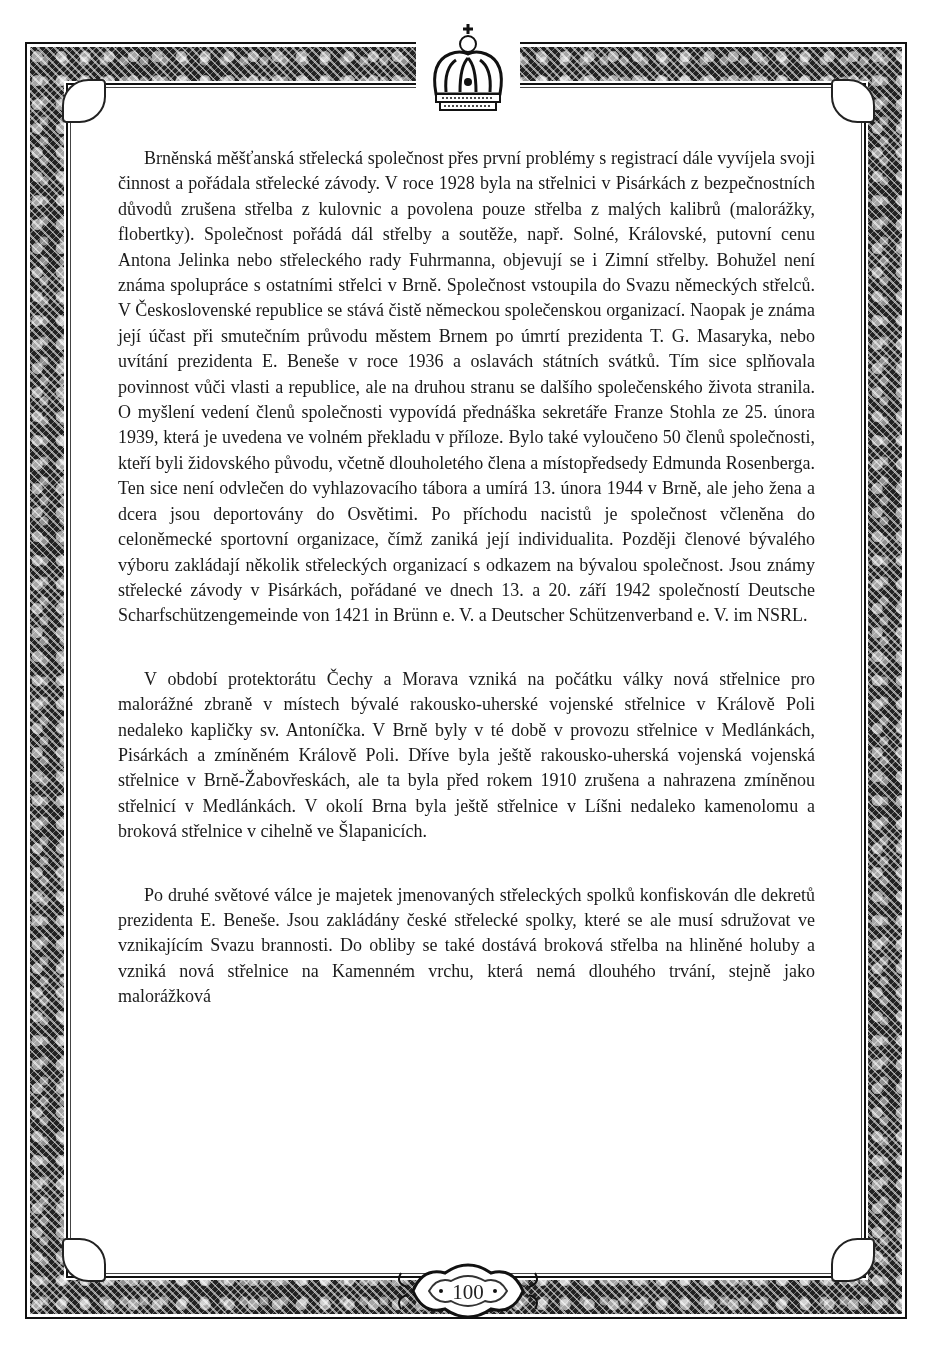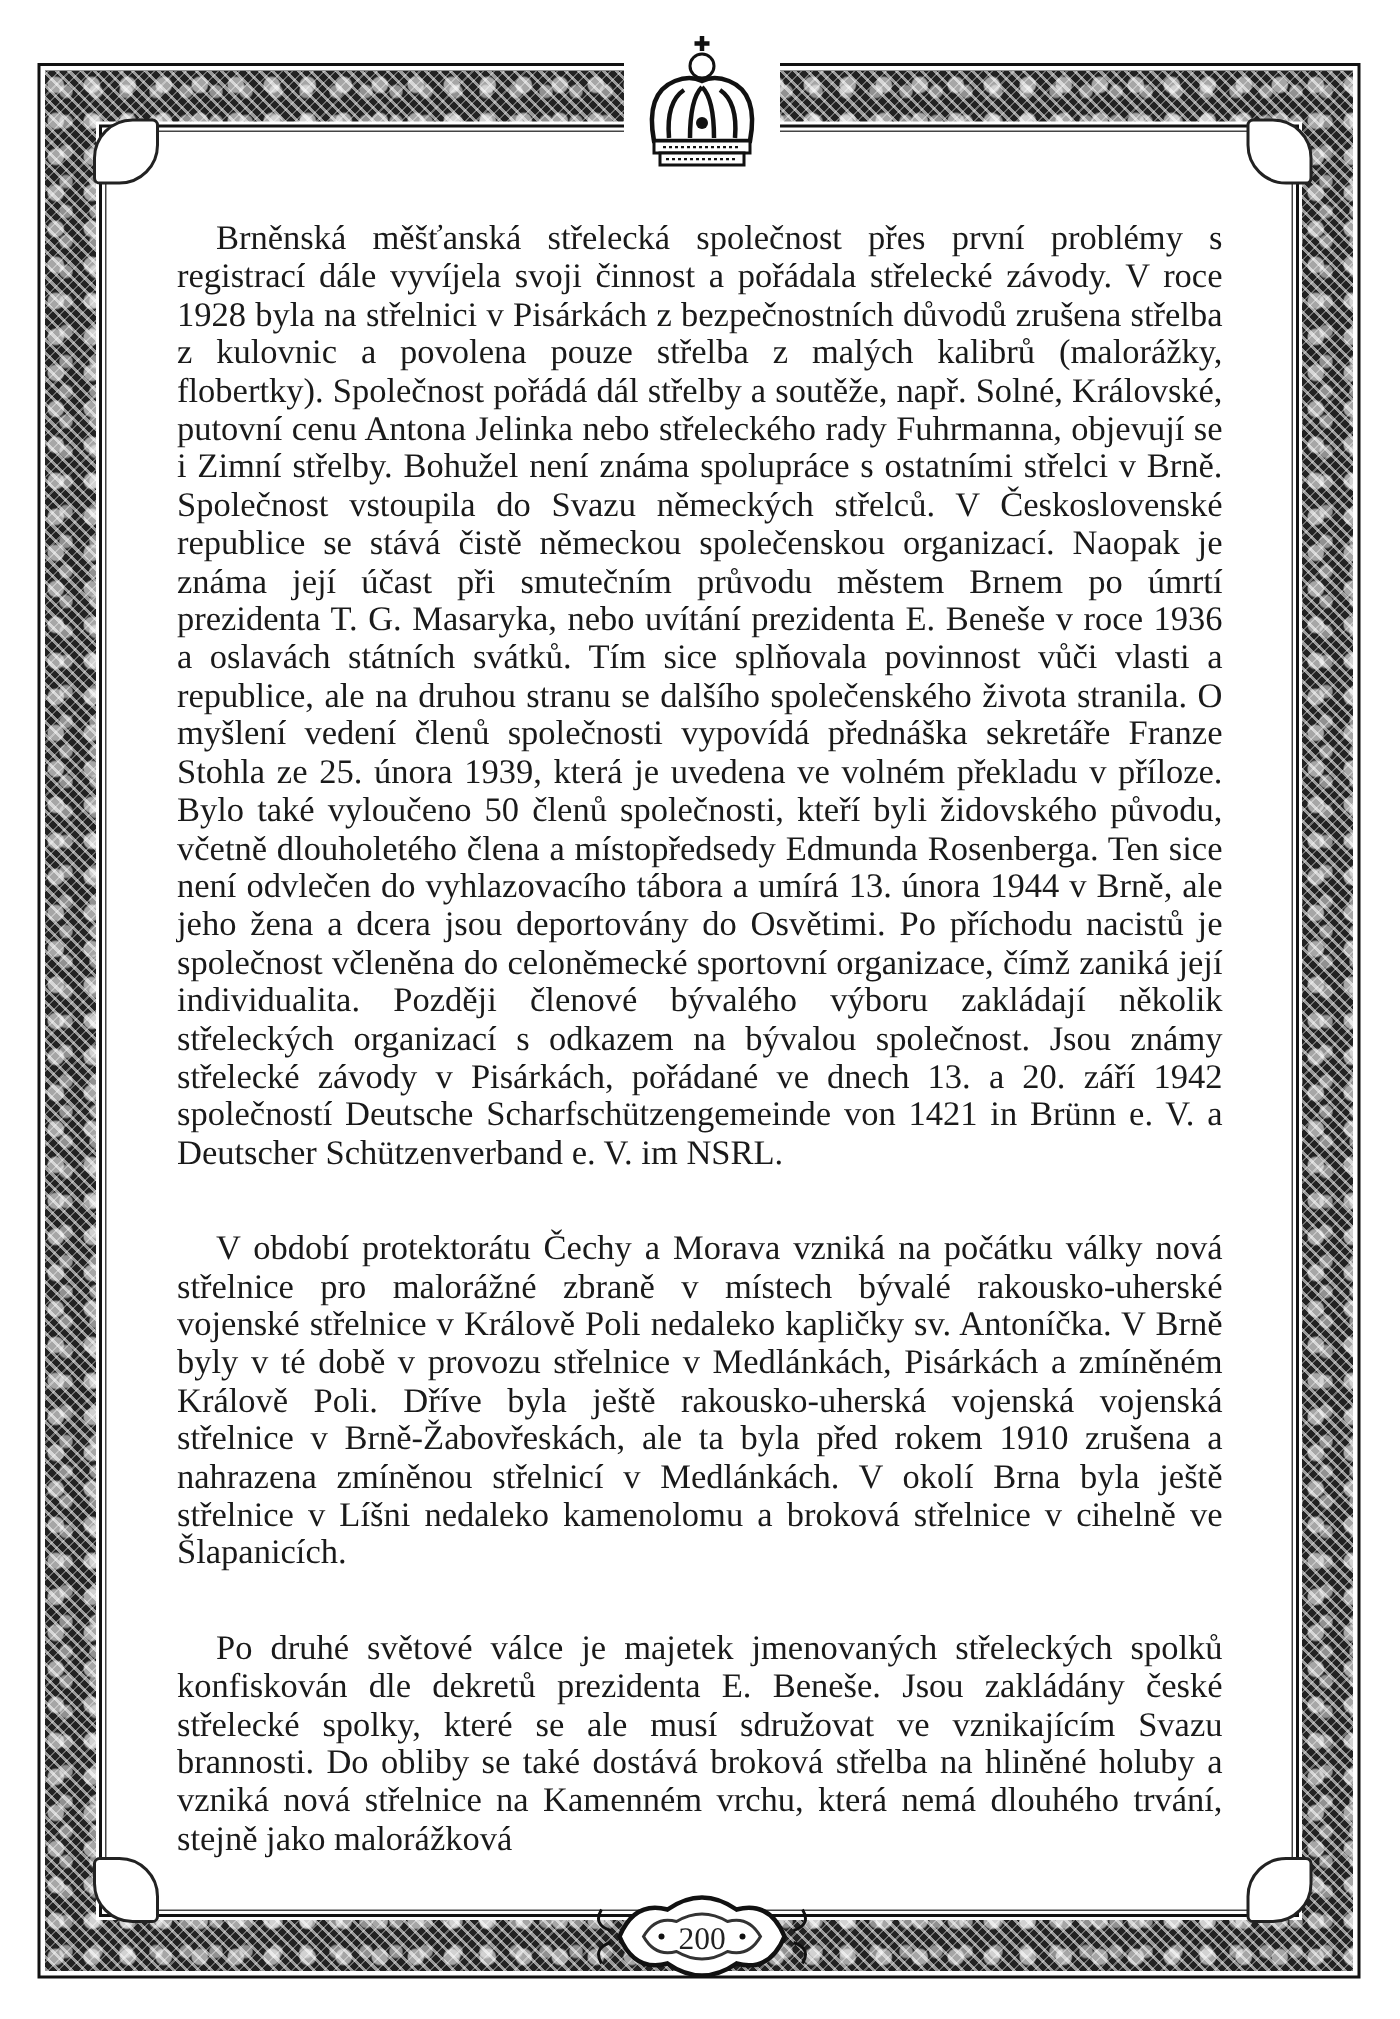--- a/index.html
+++ b/index.html
@@ -36,21 +36,21 @@
   
   .crown { position: absolute; left: 416px; top: 14px; width: 104px; height: 104px; }
 
   
   .cartouche { position: absolute; left: 393px; top: 1253px; width: 150px; height: 76px; }
   .page-number { position: absolute; left: 393px; top: 1280px; width: 150px; text-align: center;
                  font-size: 21px; color: #222; }
 
   
   .content { position: absolute; left: 118px; top: 146px; width: 697px; }
-  .para { margin: 0; font-size: 23px; line-height: 25.4px; text-align: justify;
+  .para { margin: 0; font-size: 18px; line-height: 25.4px; text-align: justify;
           text-indent: 26px; hyphens: manual; }
   .para + .para { margin-top: 38px; }
   .para.p1 { }
 </style>
 </head>
 <body>
 
 <div class="frame-outer"></div>
 <div class="frame-band"></div>
 <div class="frame-inner"></div>
@@ -72,19 +72,19 @@
   <path d="M26 84 h52 M28 92 h48" stroke="#111" stroke-width="1.5" stroke-dasharray="2 2"></path>
 </svg>
 
 <svg class="cartouche" viewBox="0 0 150 76">
   <path d="M20 38 Q30 14 52 20 Q75 4 98 20 Q120 14 130 38 Q120 62 98 56 Q75 72 52 56 Q30 62 20 38 Z" fill="#fff" stroke="#111" stroke-width="3"></path>
   <path d="M36 38 Q44 24 58 28 Q75 18 92 28 Q106 24 114 38 Q106 52 92 48 Q75 58 58 48 Q44 52 36 38 Z" fill="#fff" stroke="#333" stroke-width="2"></path>
   <path d="M8 20 q-6 10 6 14 M142 20 q6 10 -6 14 M8 56 q-6 -10 6 -14 M142 56 q6 -10 -6 -14" fill="none" stroke="#111" stroke-width="2"></path>
   <circle cx="48" cy="38" r="2" fill="#111"></circle>
   <circle cx="102" cy="38" r="2" fill="#111"></circle>
 </svg>
-<div class="page-number">200</div>
+<div class="page-number">100</div>
 
 <div class="content">
   <p class="para p1">Brněnská měšťanská střelecká společnost přes první problémy s registrací dále vyvíjela svoji činnost a pořádala střelecké závody. V roce 1928 byla na střelnici v Pisárkách z bezpečnostních důvodů zrušena střelba z kulovnic a povolena pouze střelba z malých kalibrů (malorážky, flobertky). Společnost pořádá dál střelby a soutěže, např. Solné, Královské, putovní cenu Antona Jelinka nebo střeleckého rady Fuhrmanna, objevují se i Zimní střelby. Bohužel není známa spolupráce s ostatními střelci v Brně. Společnost vstoupila do Svazu německých střelců. V Československé republice se stává čistě německou společenskou organizací. Naopak je známa její účast při smutečním průvodu městem Brnem po úmrtí prezidenta T. G. Masaryka, nebo uvítání prezidenta E. Beneše v roce 1936 a oslavách státních svátků. Tím sice splňovala povinnost vůči vlasti a republice, ale na druhou stranu se dalšího společenského života stranila. O myšlení vedení členů společnosti vypovídá přednáška sekretáře Franze Stohla ze 25. února 1939, která je uvedena ve volném překladu v příloze. Bylo také vyloučeno 50 členů společnosti, kteří byli židovského původu, včetně dlouholetého člena a místopředsedy Edmunda Rosenberga. Ten sice není odvlečen do vyhlazovacího tábora a umírá 13. února 1944 v Brně, ale jeho žena a dcera jsou deportovány do Osvětimi. Po příchodu nacistů je společnost včleněna do celoněmecké sportovní organizace, čímž zaniká její individualita. Později členové bývalého výboru zakládají několik střeleckých organizací s odkazem na bývalou společnost. Jsou známy střelecké závody v Pisárkách, pořádané ve dnech 13. a 20. září 1942 společností Deutsche Scharfschützengemeinde von 1421 in Brünn e. V. a Deutscher Schützenverband e. V. im NSRL.</p>
   <p class="para">V období protektorátu Čechy a Morava vzniká na počátku války nová střelnice pro malorážné zbraně v místech bývalé rakousko-uherské vojenské střelnice v Králově Poli nedaleko kapličky sv. Antoníčka. V Brně byly v té době v provozu střelnice v Medlánkách, Pisárkách a zmíněném Králově Poli. Dříve byla ještě rakousko-uherská vojenská vojenská střelnice v Brně-Žabovřeskách, ale ta byla před rokem 1910 zrušena a nahrazena zmíněnou střelnicí v Medlánkách. V okolí Brna byla ještě střelnice v Líšni nedaleko kamenolomu a broková střelnice v cihelně ve Šlapanicích.</p>
   <p class="para">Po druhé světové válce je majetek jmenovaných střeleckých spolků konfiskován dle dekretů prezidenta E. Beneše. Jsou zakládány české střelecké spolky, které se ale musí sdružovat ve vznikajícím Svazu brannosti. Do obliby se také dostává broková střelba na hliněné holuby a vzniká nová střelnice na Kamenném vrchu, která nemá dlouhého trvání, stejně jako malorážková</p>
 </div>
 
 </body></html>

